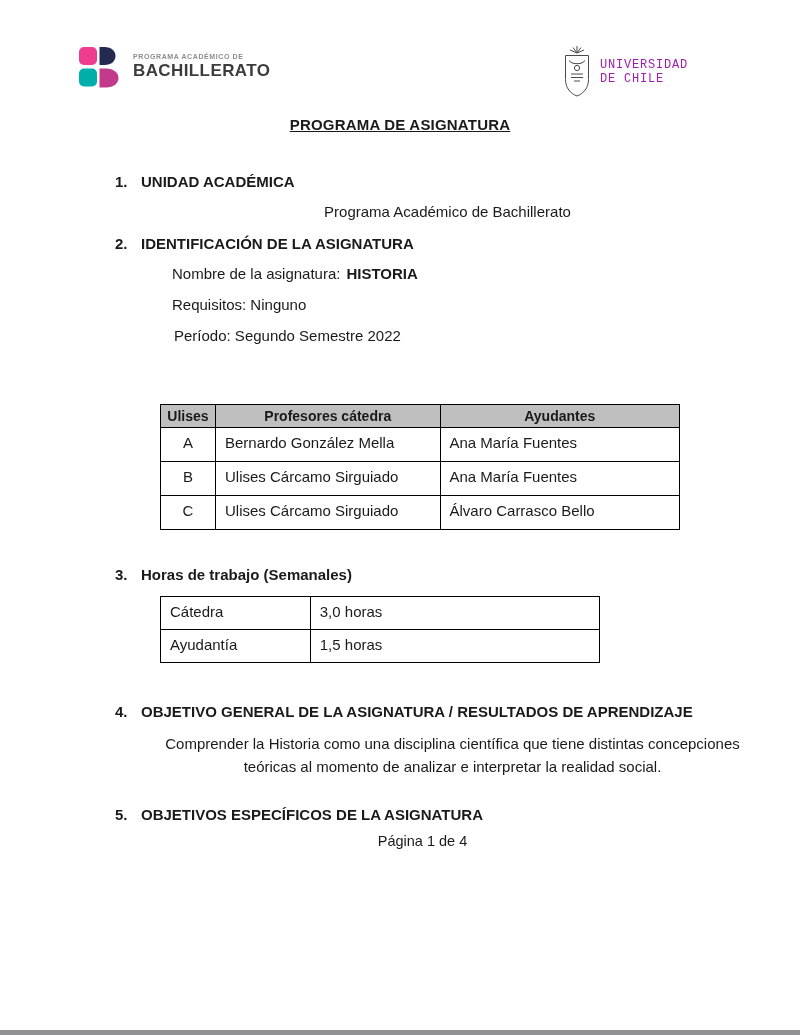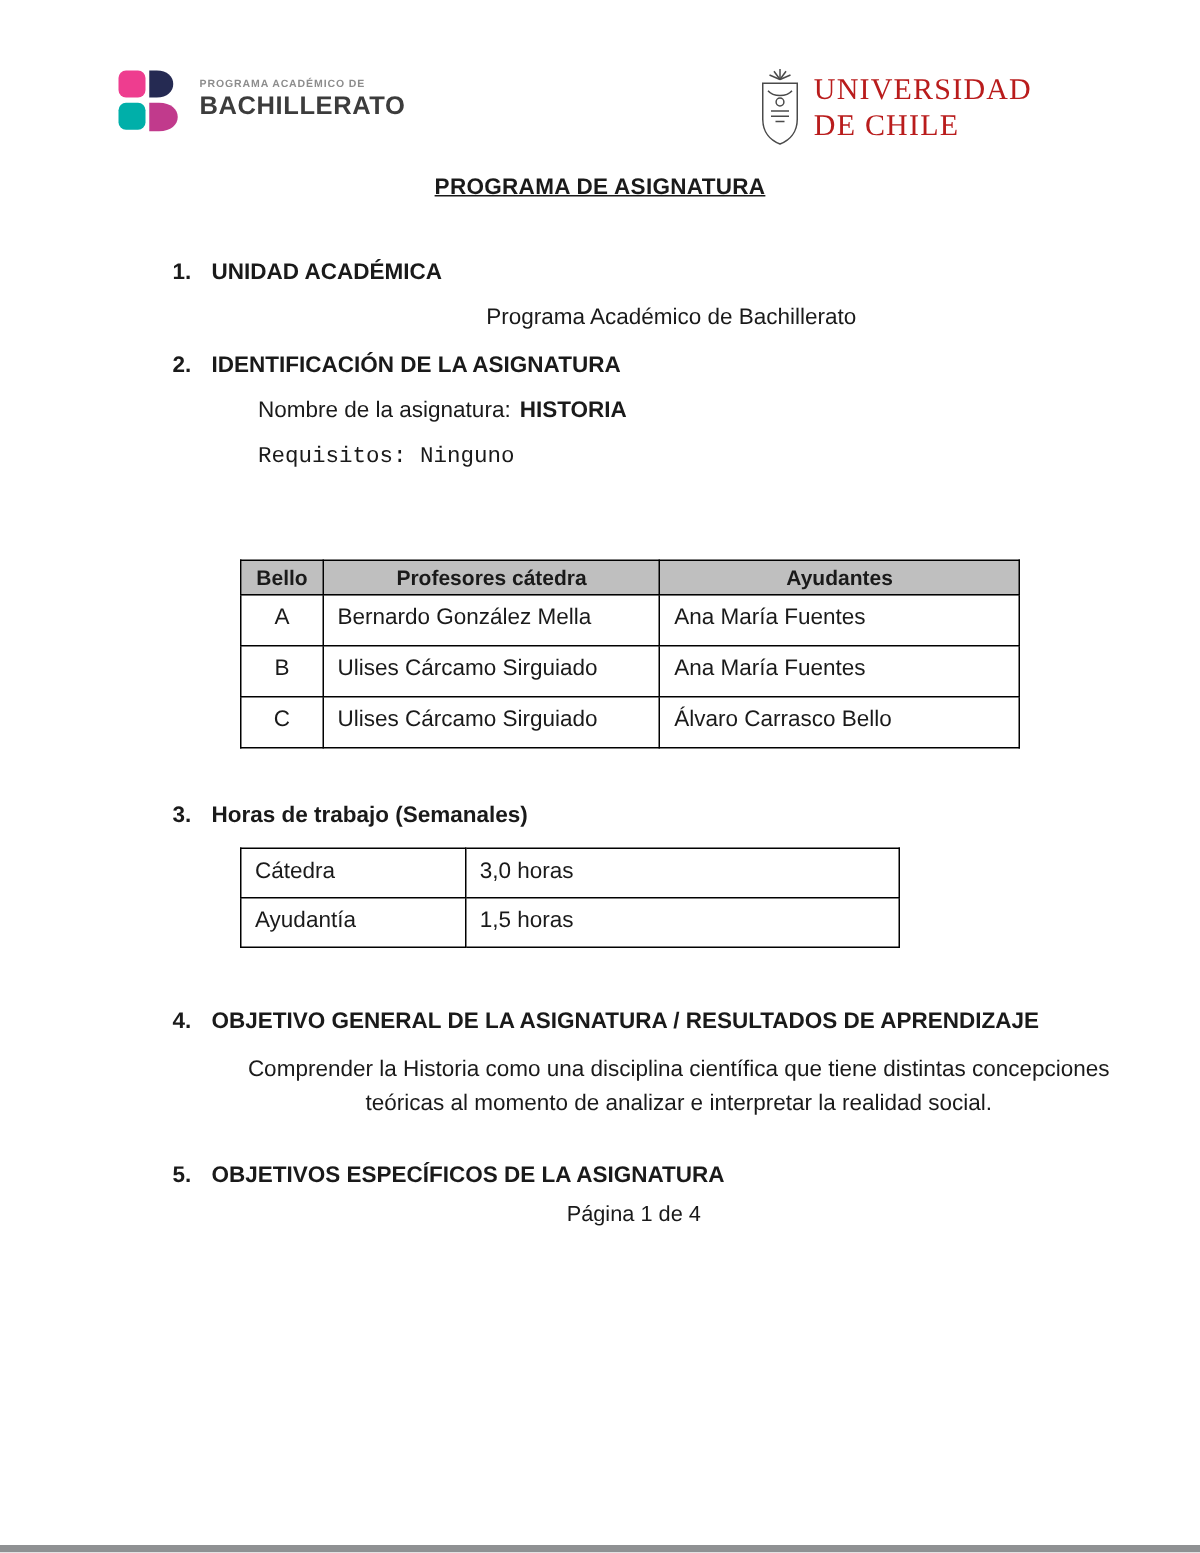--- a/index.html
+++ b/index.html
@@ -27,22 +27,22 @@
   .bach-text { display: flex; flex-direction: column; justify-content: center; }
   .bach-small {
     font-size: 7px; letter-spacing: 0.6px; color: #8d8d8d; font-weight: bold;
   }
   .bach-big {
     font-size: 17px; font-weight: bold; color: #3c3c3c; letter-spacing: 0.4px;
     margin-top: 1px;
   }
   .uchile-logo { display: flex; align-items: center; gap: 8px; }
   .uchile-text {
-    font-family: Liberation Serif, serif;
-    font-size: 20px; color: #b91c1c; letter-spacing: 0.8px; line-height: 1.2;
+    font-family: Liberation Mono, monospace;
+    font-size: 12px; color: #a21caf; letter-spacing: 0.8px; line-height: 1.2;
   }
 
   
   .doc-title {
     margin-top: 16px;
     text-align: center;
     font-weight: bold;
     font-size: 15px;
     text-decoration: underline;
     letter-spacing: 0.2px;
@@ -53,21 +53,21 @@
 
   .heading { display: flex; font-weight: bold; font-size: 15px; }
   .heading .num { width: 26px; flex: 0 0 26px; }
 
   .s1-heading { margin-top: 40px; }
   .s1-body   { margin-top: 13px; margin-left: 50px; font-size: 15px; text-align: center; }
 
   .s2-heading { margin-top: 15px; }
   .l-nombre { margin-top: 13px; margin-left: 57px; font-size: 15px; }
   .l-nombre .subject-name { font-weight: bold; margin-left: 6px; }
-  .l-req   { margin-top: 14px; margin-left: 57px; font-size: 15px; font-family: Liberation Mono, monospace; }
+  .l-req   { margin-top: 14px; margin-left: 57px; font-size: 15px; }
   .l-per   { margin-top: 14px; margin-left: 59px; font-size: 15px; }
 
   
   table { border-collapse: collapse; font-size: 15px; }
   th, td { border: 1.5px solid #000; }
 
   .course-table { margin: 60px 0 0 45px; width: 520px; }
   .course-table th {
     background: var(--table-header-bg, #BFBFBF);
     font-weight: bold; font-size: 14px; text-align: center;
@@ -150,30 +150,31 @@
     <div class="s1-body">Programa Académico de Bachillerato</div>
 
     <div class="heading s2-heading">
       <span class="num">2.</span>
       <span>IDENTIFICACIÓN DE LA ASIGNATURA</span>
     </div>
     <div class="l-nombre">
       <span>Nombre de la asignatura:</span><span class="subject-name">HISTORIA</span>
     </div>
     <div class="l-req">Requisitos: Ninguno</div>
+    <div class="l-per">Período: Segundo Semestre 2022</div>
 
     <table class="course-table">
       <colgroup>
           <col style="width:55px">
           <col style="width:225px">
           <col style="width:240px">
         </colgroup>
       <thead>
         <tr>
-          <th>Bello</th>
+          <th>Ulises</th>
           <th>Profesores cátedra</th>
           <th>Ayudantes</th>
         </tr>
       </thead>
       <tbody>
         <tr>
           <td class="c-center">A</td>
           <td>Bernardo González Mella</td>
           <td>Ana María Fuentes</td>
         </tr>

